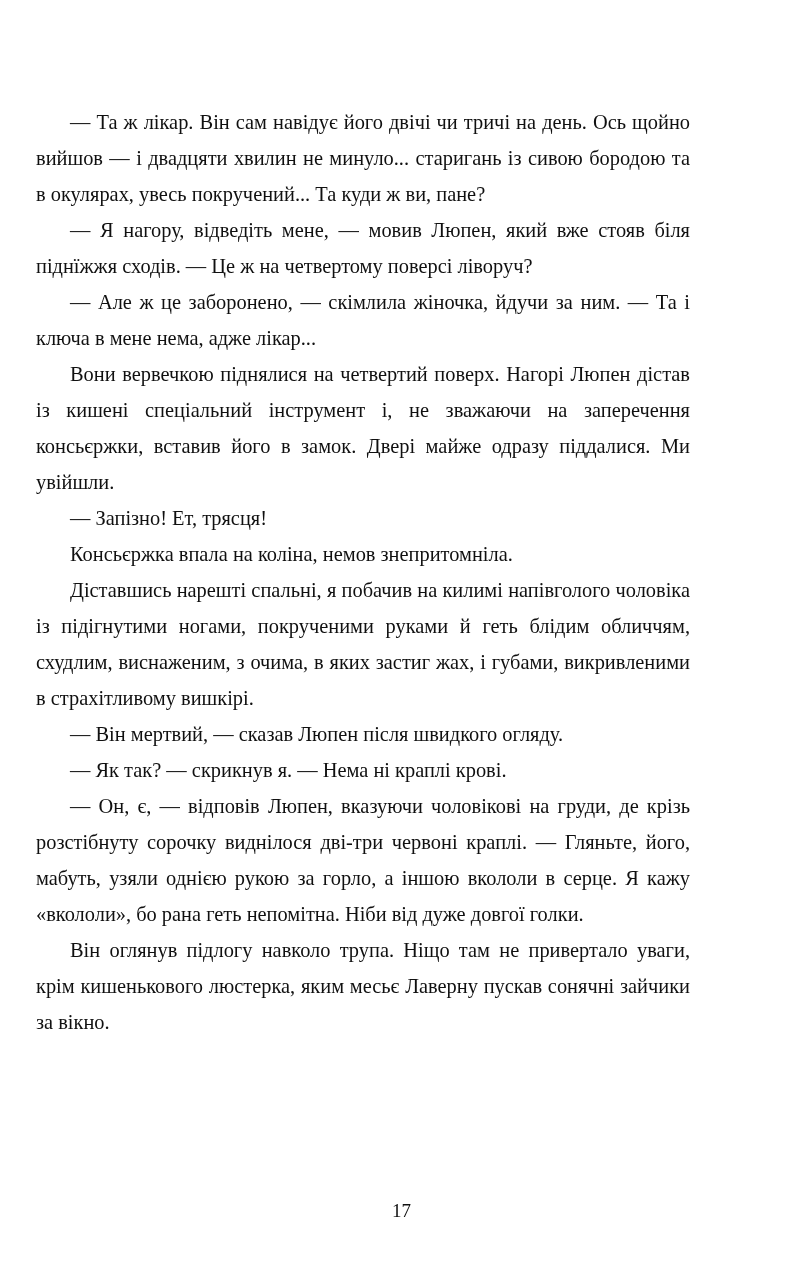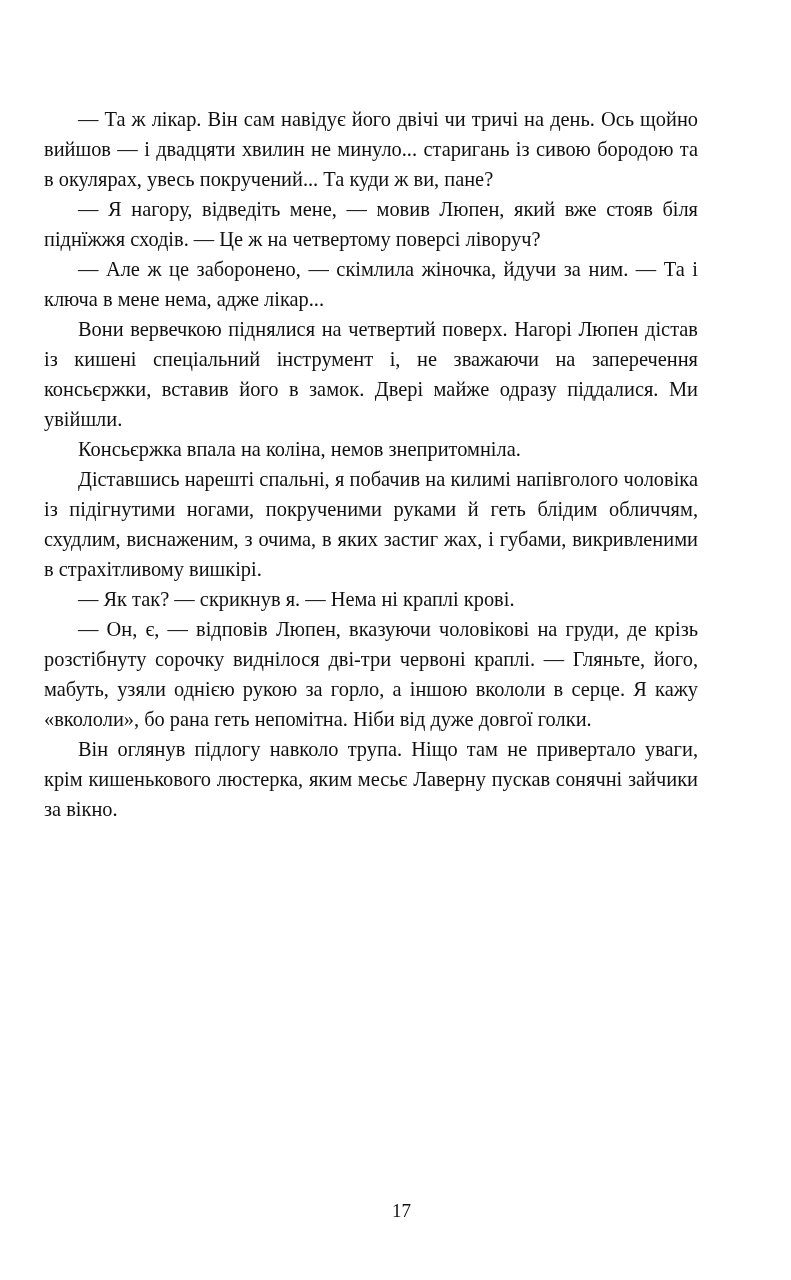--- a/index.html
+++ b/index.html
@@ -10,26 +10,26 @@
   .page {
     position: relative;
     width: 791px;
     height: 1280px;
     background: #ffffff;
     box-sizing: border-box;
     overflow: hidden;
   }
   .text-block {
     position: absolute;
-    left: 44px;
+    left: 36px;
     top: 104px;
     width: 654px;
     font-family: "Liberation Serif", "DejaVu Serif", serif;
     font-size: 20.4px;
-    line-height: 30px;
+    line-height: 36px;
     color: #101010;
     text-align: justify;
     text-justify: inter-word;
     hyphens: manual;
   }
   .text-block p {
     margin: 0;
     text-indent: 34px;
   }
   .folio {
@@ -46,22 +46,24 @@
 </head>
 <body>
 
 <div class="page">
 
   <div class="text-block">
     <p>— Та ж лікар. Він сам навідує його двічі чи тричі на день. Ось щойно вийшов — і двадцяти хвилин не минуло... старигань із сивою бородою та в окулярах, увесь покручений... Та куди ж ви, пане?</p>
     <p>— Я нагору, відведіть мене, — мовив Люпен, який вже стояв біля піднїжжя сходів. — Це ж на четвертому поверсі ліворуч?</p>
     <p>— Але ж це заборонено, — скімлила жіночка, йдучи за ним. — Та і ключа в мене нема, адже лікар...</p>
     <p>Вони вервечкою піднялися на четвертий поверх. Нагорі Люпен дістав із кишені спеціальний інструмент і, не зважаючи на заперечення консьєржки, вставив його в замок. Двері майже одразу піддалися. Ми увійшли.</p>
+    <p>— Запізно! Ет, трясця!</p>
     <p>Консьєржка впала на коліна, немов знепритомніла.</p>
     <p>Діставшись нарешті спальні, я побачив на килимі напівголого чоловіка із підігнутими ногами, покрученими руками й геть блідим обличчям, схудлим, виснаженим, з очима, в яких застиг жах, і губами, викривленими в страхітливому вишкірі.</p>
+    <p>— Він мертвий, — сказав Люпен після швидкого огляду.</p>
     <p>— Як так? — скрикнув я. — Нема ні краплі крові.</p>
     <p>— Он, є, — відповів Люпен, вказуючи чоловікові на груди, де крізь розстібнуту сорочку виднілося дві-три червоні краплі. — Гляньте, його, мабуть, узяли однією рукою за горло, а іншою вкололи в серце. Я кажу «вкололи», бо рана геть непомітна. Ніби від дуже довгої голки.</p>
     <p>Він оглянув підлогу навколо трупа. Ніщо там не привертало уваги, крім кишенькового люстерка, яким месьє Лаверну пускав сонячні зайчики за вікно.</p>
   </div>
 
   <div class="folio">17</div>
 
 </div>
 
 </body></html>

